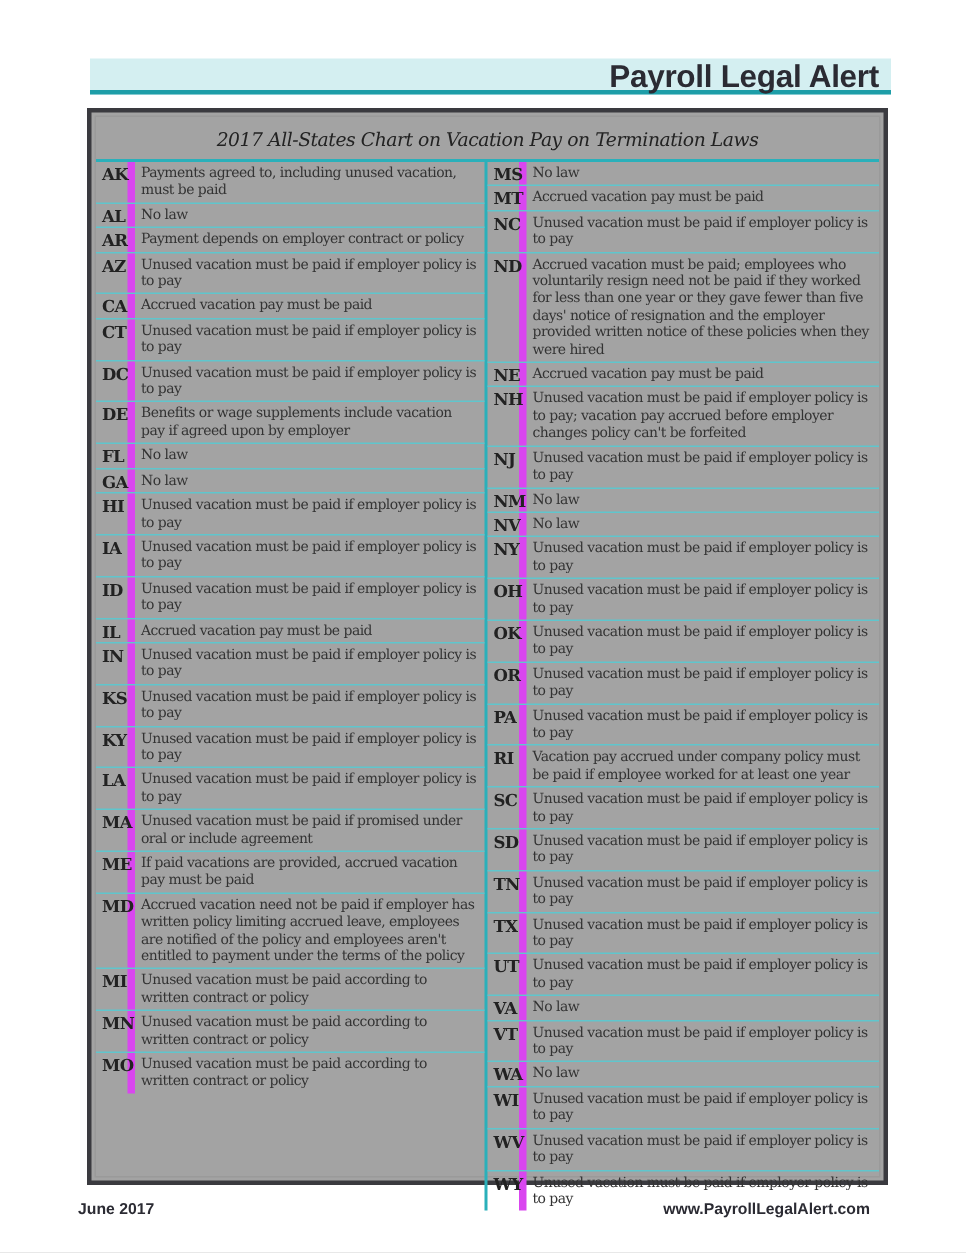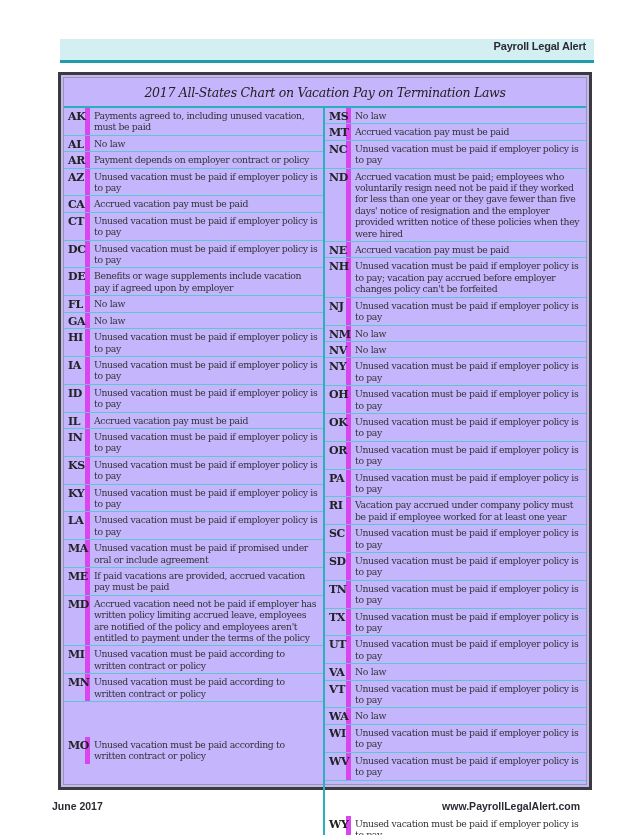--- a/index.html
+++ b/index.html
@@ -1,27 +1,27 @@
 <!DOCTYPE html>
 <html><head>
 <meta charset="utf-8">
 <style>
   html, body { margin: 0; padding: 0; background: #ffffff; }
   body { width: 644px; height: 835px; position: relative; overflow: hidden; font-family: "DejaVu Serif", serif; color: #2a2a2a; }
   .header-band { position: absolute; left: 60px; top: 39px; width: 534px; height: 21px; background: #d4eff1; border-bottom: 3px solid #1e9ea8; }
-  .header-title { position: absolute; right: 8px; top: 1px; font-family: "Liberation Sans", sans-serif; font-weight: bold; font-size: 11px; color: #2b2b33; letter-spacing: -0.2px; }
-  .frame { position: absolute; left: 58px; top: 72px; width: 534px; height: 718px; border: 3px solid #3a3a3f; box-sizing: border-box; background: #c4b5fd; }
+  .header-title { position: absolute; right: 8px; top: 1px; font-family: "Liberation Sans", sans-serif; font-weight: bold; font-size: 21px; color: #2b2b33; letter-spacing: -0.2px; }
+  .frame { position: absolute; left: 58px; top: 72px; width: 534px; height: 718px; border: 3px solid #3a3a3f; box-sizing: border-box; background: #a3a3a3; }
   .frame-inner { position: absolute; left: 2px; top: 2px; right: 2px; bottom: 2px; border: 1px solid #9a9a9a; }
   .title-row { height: 28px; border-bottom: 2px solid #2ab0ba; display: flex; align-items: center; justify-content: center; }
   .chart-title { font-family: "DejaVu Serif", serif; font-style: italic; font-size: 12.5px; color: #222; letter-spacing: -0.3px; }
   .columns { display: flex; }
   .col { width: 50%; box-sizing: border-box; }
   .col.left { border-right: 2px solid #2ab0ba; }
   .row { display: flex; border-bottom: 1px solid #5fc6cd; }
-  .row:last-child { border-bottom: none; margin-top: 35px; }
+  .row:last-child { border-bottom: none; }
   .code { width: 26px; flex: 0 0 26px; border-right: 5px solid #d946ef; font-weight: bold; font-size: 11px; padding: 2px 0 0 4px; box-sizing: border-box; color: #222; letter-spacing: -0.4px; }
   .text { flex: 1; font-size: 9.3px; line-height: 11.4px; padding: 2px 4px 2px 4px; color: #333; letter-spacing: -0.35px; }
   .footer-left, .footer-right { position: absolute; top: 800px; font-family: "Liberation Sans", sans-serif; font-weight: bold; font-size: 10.5px; color: #2b2b33; }
   .footer-left { left: 52px; }
   .footer-right { right: 64px; }
 </style>
 </head>
 <body>
 
 <div class="header-band">

